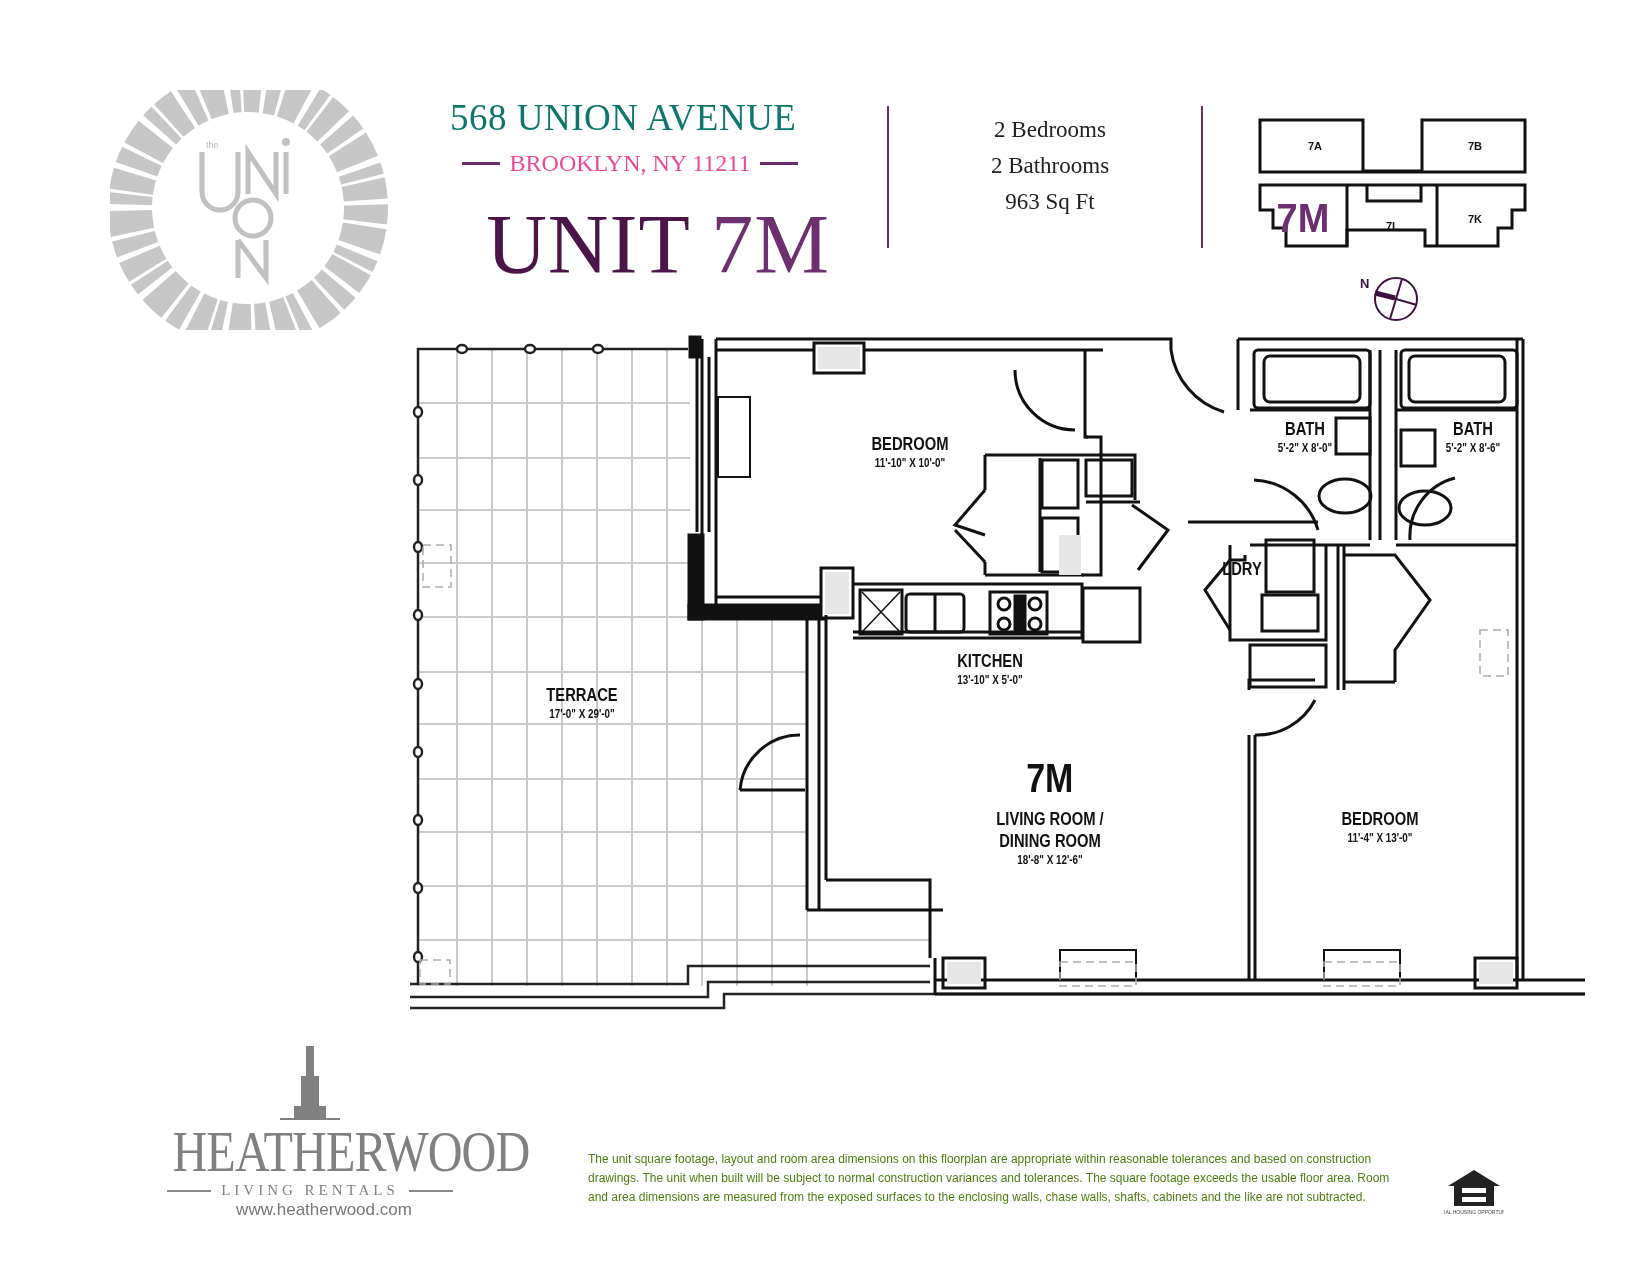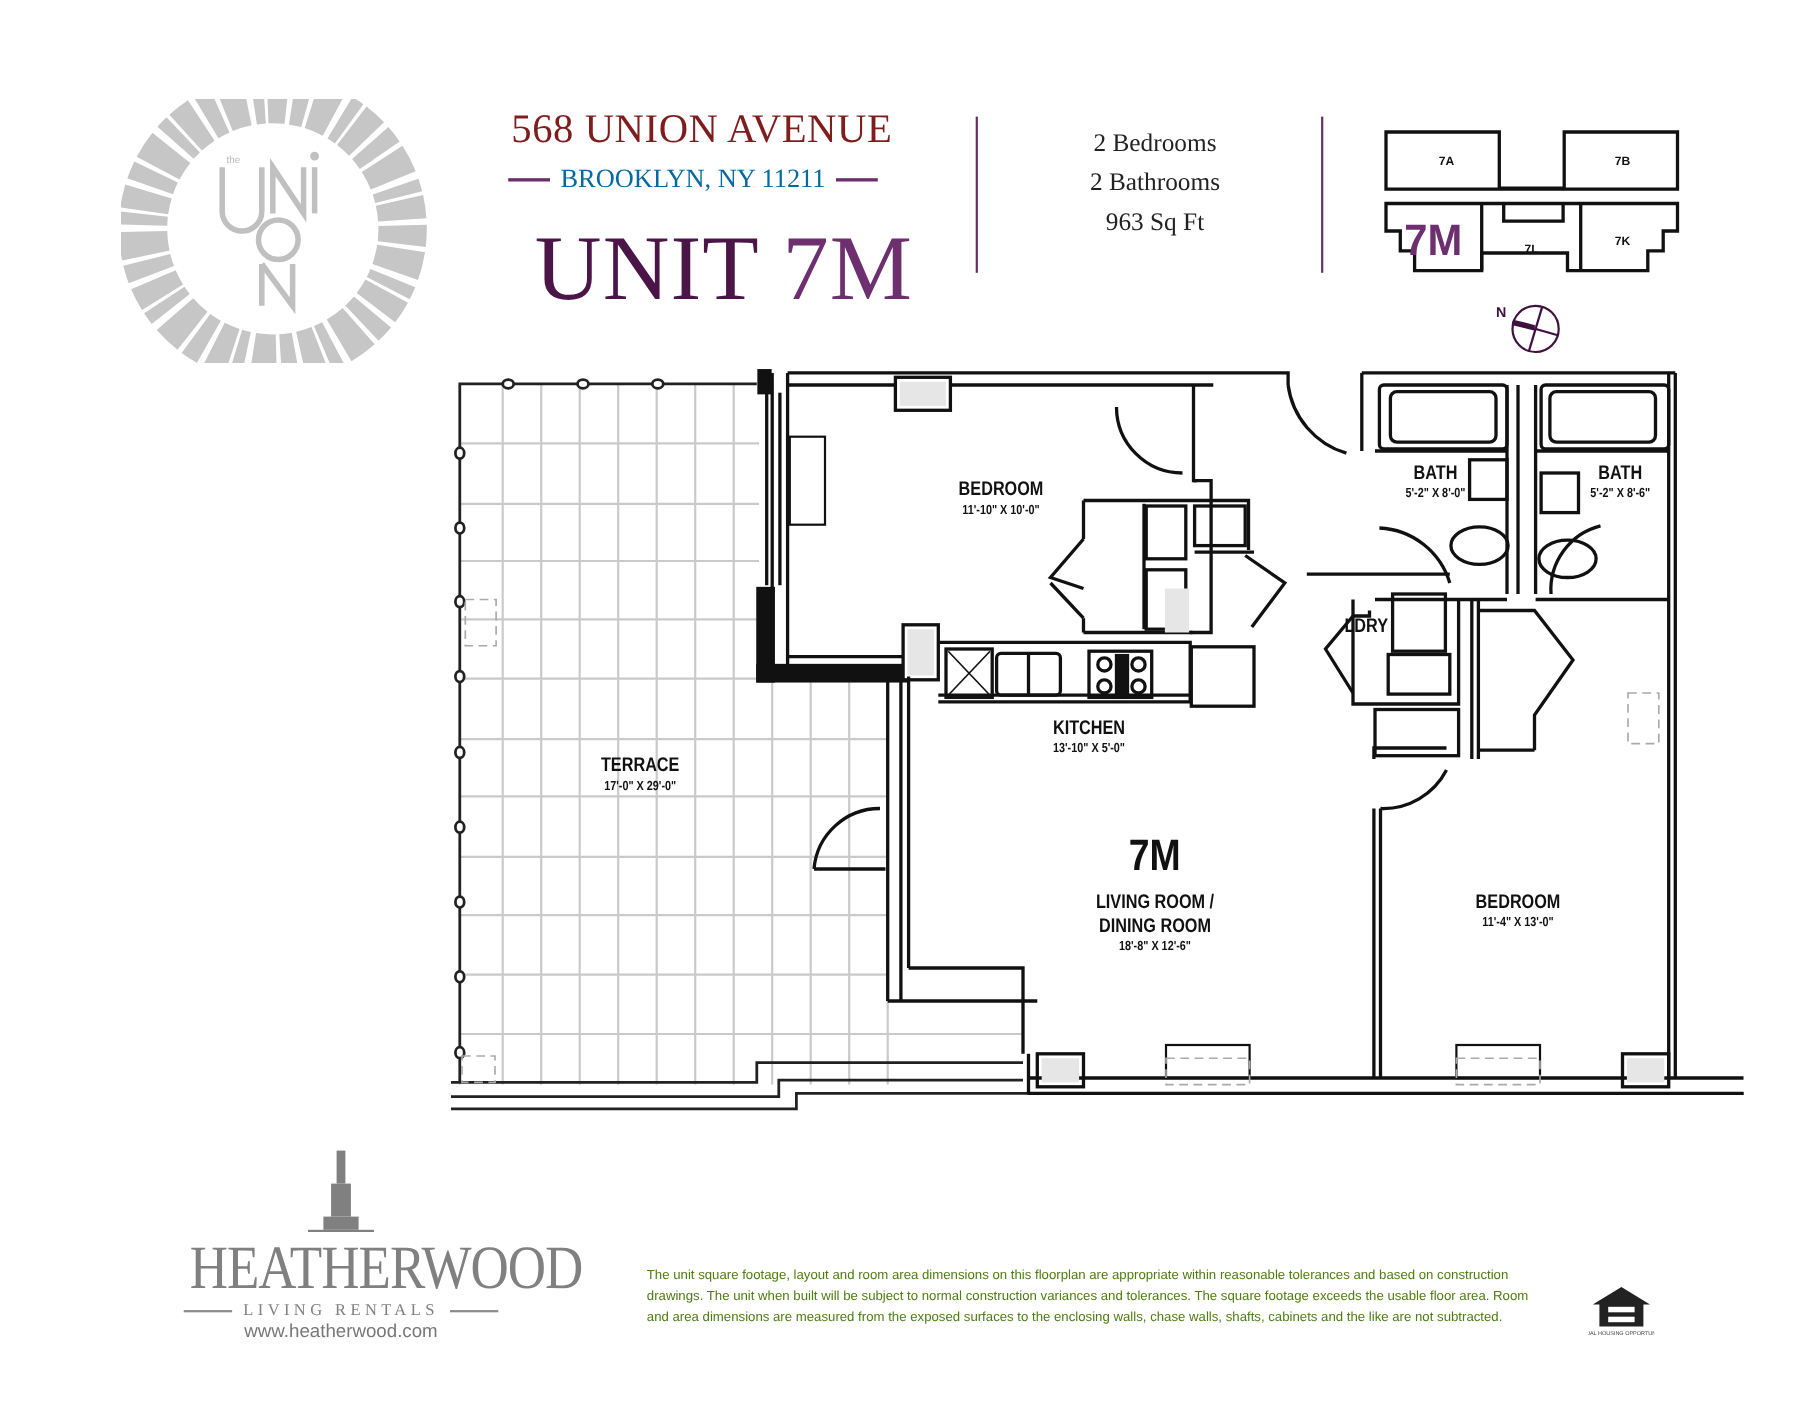--- a/index.html
+++ b/index.html
@@ -1,39 +1,39 @@
 <!DOCTYPE html>
 <html><head>
 <meta charset="utf-8">
 <style>
   html, body { margin: 0; padding: 0; background: #ffffff; }
   body { width: 1650px; height: 1275px; position: relative; overflow: hidden; font-family: "Liberation Sans", sans-serif; color: #111; }
   .abs { position: absolute; }
   .serif { font-family: "Liberation Serif", "DejaVu Serif", serif; }
 
   
-  .addr { left: 438px; top: 96px; width: 400px; text-align: center; font-size: 37px; letter-spacing: 0.5px; color: #7f1d1d; }
-  .city { left: 430px; top: 150px; width: 400px; text-align: right; font-size: 24px; color: #0369a1; display: flex; align-items: center; justify-content: center; gap: 10px; }
+  .addr { left: 450px; top: 96px; width: 400px; font-size: 37px; letter-spacing: 0.5px; color: #0f766e; }
+  .city { left: 430px; top: 150px; width: 400px; text-align: right; font-size: 24px; color: #ec4899; display: flex; align-items: center; justify-content: center; gap: 10px; }
   .city .dash { display: inline-block; width: 38px; height: 3px; background: #6b2c6b; }
   .unit-title { left: 430px; top: 180px; width: 400px; text-align: right; font-size: 84px; line-height: 90px; color: #4b1548; letter-spacing: 1px; margin-top: 20px; }
   .unit-title .num { color: #6e2f70; }
   .vsep { width: 2px; background: #6b2c6b; }
   .specs { left: 900px; top: 112px; width: 300px; text-align: center; font-size: 23px; line-height: 36px; color: #222; }
 
   
   .keyplan { left: 1250px; top: 116px; }
   .keyplan svg text { font-family: "Liberation Sans", sans-serif; }
 
   
   .union-logo { left: 110px; top: 90px; }
   .hw-logo { left: 150px; top: 1040px; width: 320px; text-align: center; }
   .hw-name { font-size: 56px; color: #808080; letter-spacing: -1px; line-height: 56px; transform: scaleX(0.86); transform-origin: center; }
   .hw-sub { font-size: 15px; letter-spacing: 4px; color: #808080; display: flex; align-items: center; justify-content: center; gap: 10px; margin-top: 2px; }
   .hw-sub .ln { display: inline-block; width: 44px; height: 2px; background: #8a8a8a; }
-  .hw-url { left: 150px; top: 1200px; width: 320px; text-align: center; font-size: 17px; color: #777; }
+  .hw-url { left: 164px; top: 1200px; width: 320px; text-align: center; font-size: 17px; color: #777; }
 
   .disclaimer { left: 588px; top: 1150px; width: 820px; font-size: 12px; line-height: 19px; color: #4d7c0f; }
   .eho { left: 1444px; top: 1168px; }
 
   
   .room-label { position: absolute; text-align: center; font-family: "Liberation Sans", sans-serif; font-weight: bold; color: #111; transform: scaleX(0.82); transform-origin: center; white-space: nowrap; }
   .room-label .nm { font-size: 18px; line-height: 22px; }
   .room-label .dim { font-size: 12px; line-height: 16px; }
   .unit-mark { position: absolute; font-weight: bold; font-size: 40px; color: #111; transform: scaleX(0.85); }
 </style>

